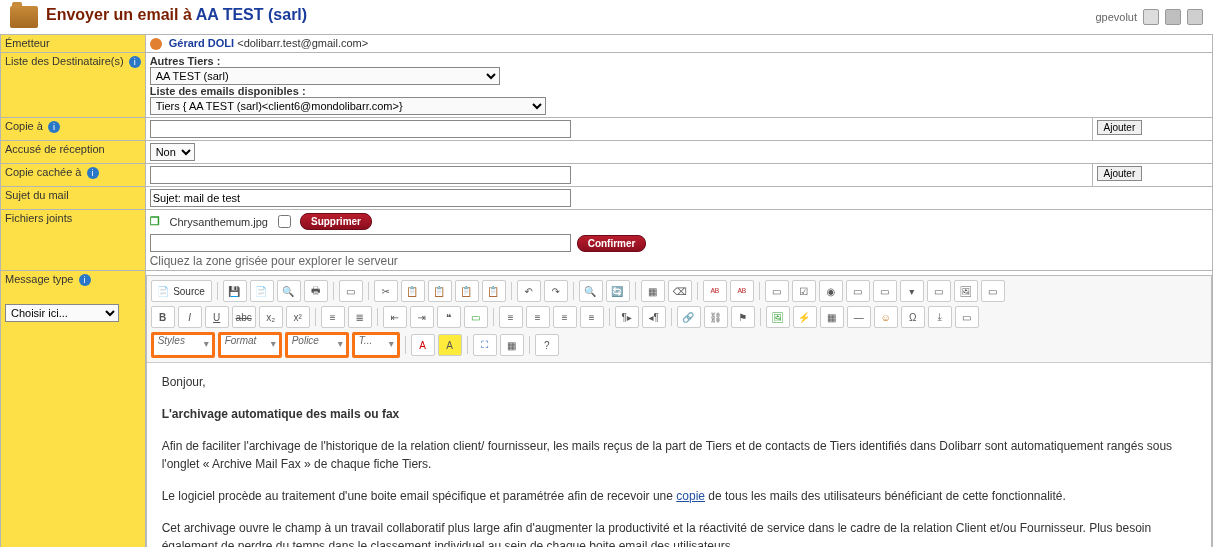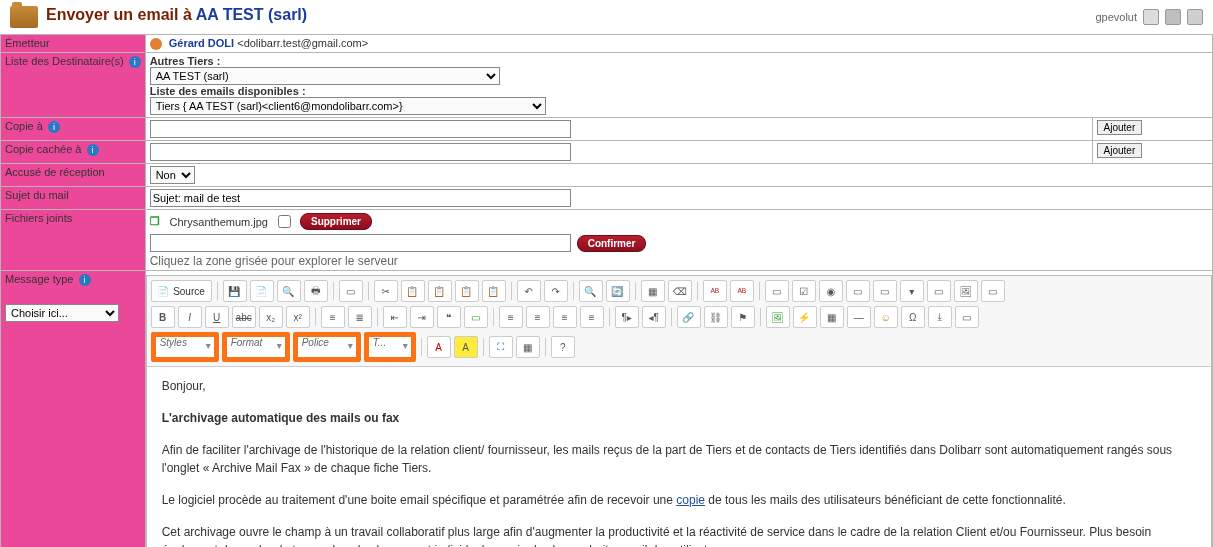--- a/index.html
+++ b/index.html
@@ -9,39 +9,39 @@
   .title .text1{color:#7a1e00}
   .title .text2{color:#1a3c9c}
   .folder-icon{width:28px;height:22px;background:linear-gradient(#c78a3a,#a56a20);border-radius:2px;position:relative}
   .folder-icon::before{content:'';position:absolute;top:-4px;left:2px;width:10px;height:6px;background:#c78a3a;border-radius:2px 2px 0 0}
   .user-area{display:flex;align-items:center;gap:6px;font-size:11px;color:#666}
   .small-icon{width:14px;height:14px;display:inline-block;border:1px solid #999;border-radius:2px;background:#ddd}
   .lock-icon{background:#bfbfbf}
   .print-icon{background:#cfcfcf}
   table.form{width:100%;border-collapse:collapse}
   table.form td{border:1px solid #b5b5b5;padding:2px 4px;vertical-align:top;font-size:11px}
-  table.form td.label{width:135px;background:#ec4899;white-space:nowrap}
+  table.form td.label{width:135px;background:#fde047;white-space:nowrap}
   .info-icon{display:inline-block;width:12px;height:12px;border-radius:50%;background:#2b77c7;color:#fff;font-size:9px;line-height:12px;text-align:center;margin-left:2px}
   .user-icon{display:inline-block;width:12px;height:12px;border-radius:50%;background:#e08030;margin-right:4px;vertical-align:middle}
   .bold-blue{color:#1a3c9c;font-weight:bold}
   select{font-size:11px;border:1px solid #888;background:#fafafa;padding:1px}
   input[type=text]{font-size:11px;border:1px solid #888;padding:2px;background:#fff}
   .gray-input{background:#eaeaea}
   .btn-small{font-size:10px;padding:1px 6px;border:1px solid #888;background:#f0f0f0;cursor:pointer}
   .btn-red{display:inline-block;background:linear-gradient(#b81d2d,#8c0d1d);border:1px solid #6d0c18;border-radius:8px;color:#fff;font-size:10px;font-weight:bold;padding:2px 10px;cursor:pointer;}
   .attach-icon{color:#2b9b2b;font-weight:bold;margin-right:4px}
   .checkbox{vertical-align:middle}
   .hint{font-size:12px;color:#666;margin-top:2px}
   .editor{border:1px solid #bbb;background:#fff;margin-top:4px}
   .toolbar{background:#f7f7f7;border-bottom:1px solid #ccc;padding:4px;display:flex;flex-wrap:wrap;gap:4px;align-items:center}
   .toolbar-row{display:flex;flex-wrap:wrap;gap:3px;align-items:center;width:100%}
   .tool-btn{width:22px;height:20px;border:1px solid #ccc;background:#fff;display:flex;align-items:center;justify-content:center;font-size:10px;color:#555;cursor:pointer;border-radius:2px}
   .tool-sep{width:1px;height:18px;background:#ccc;margin:0 2px}
   .tool-src{height:20px;border:1px solid #ccc;background:#fff;padding:0 6px;display:flex;align-items:center;font-size:10px;cursor:pointer;border-radius:2px;gap:3px}
-  .tool-select{height:20px;border:5px solid #f97316;background:#fff;font-size:10px;font-style:italic;color:#666;padding:0 14px 0 4px;position:relative;border-radius:2px;min-width:40px}
+  .tool-select{height:20px;border:3px solid #f97316;background:#fff;font-size:10px;font-style:italic;color:#666;padding:0 14px 0 4px;position:relative;border-radius:2px;min-width:40px}
   .tool-select::after{content:'▾';position:absolute;right:3px;top:3px;font-style:normal;color:#888}
   .red-icon{color:#c03030}
   .green-icon{color:#2b9b2b}
   .blue-icon{color:#3060c0}
   .orange-icon{color:#d08030}
   .body-area{padding:10px 15px;min-height:200px;max-height:230px;overflow-y:auto;font-size:12px;color:#333;line-height:1.5;position:relative}
   .body-area p{margin:0 0 14px 0}
   .underline{text-decoration:underline;color:#2050a0}
   .editor-wrap{position:relative}
 </style>
@@ -89,31 +89,31 @@
     </td>
   </tr>
   <tr>
     <td class="label">
       <span>Copie à</span> <span class="info-icon">i</span>
     </td>
     <td><input type="text" style="width: 415px;" value=""></td>
     <td><button class="btn-small">Ajouter</button></td>
   </tr>
   <tr>
+    <td class="label">Accusé de réception</td>
+    <td colspan="2">
+      <select><option>Non</option></select>
+    </td>
+  </tr>
+  <tr>
     <td class="label">
       <span>Copie cachée à</span> <span class="info-icon">i</span>
     </td>
     <td><input type="text" style="width: 415px;" value=""></td>
     <td><button class="btn-small">Ajouter</button></td>
-  </tr>
-  <tr>
-    <td class="label">Accusé de réception</td>
-    <td colspan="2">
-      <select><option>Non</option></select>
-    </td>
   </tr>
   <tr>
     <td class="label">Sujet du mail</td>
     <td colspan="2"><input type="text" style="width: 415px;" value="Sujet: mail de test"></td>
   </tr>
   <tr>
     <td class="label">Fichiers joints</td>
     <td colspan="2">
       <div style="display:flex;align-items:center;gap:6px">
         <span class="attach-icon">❐</span>

